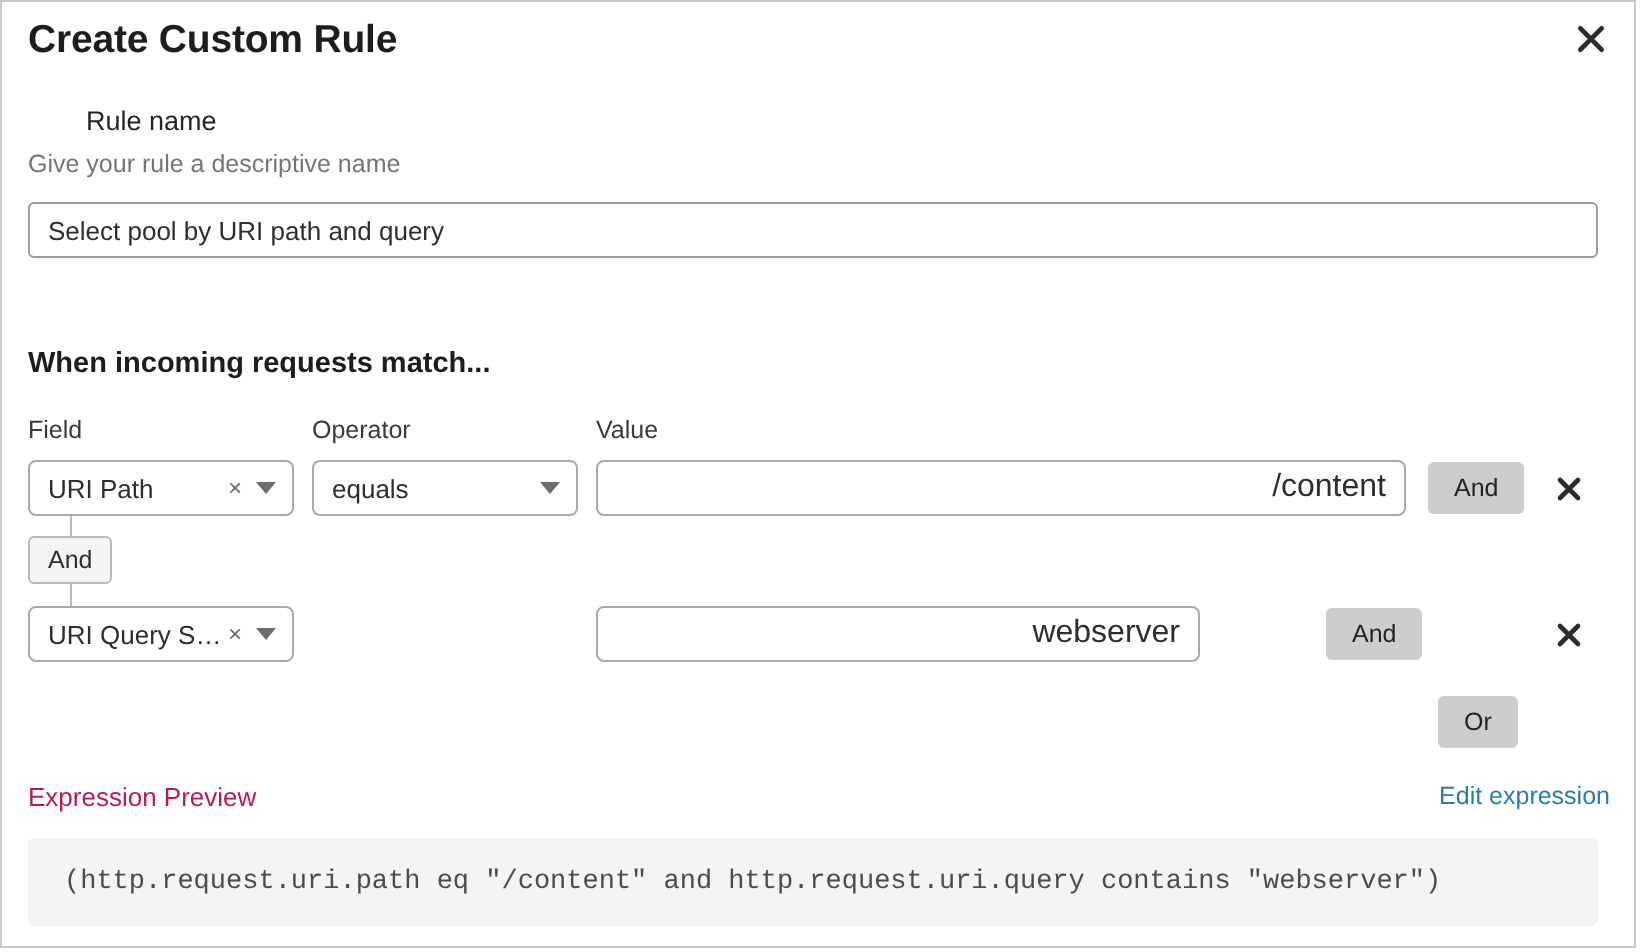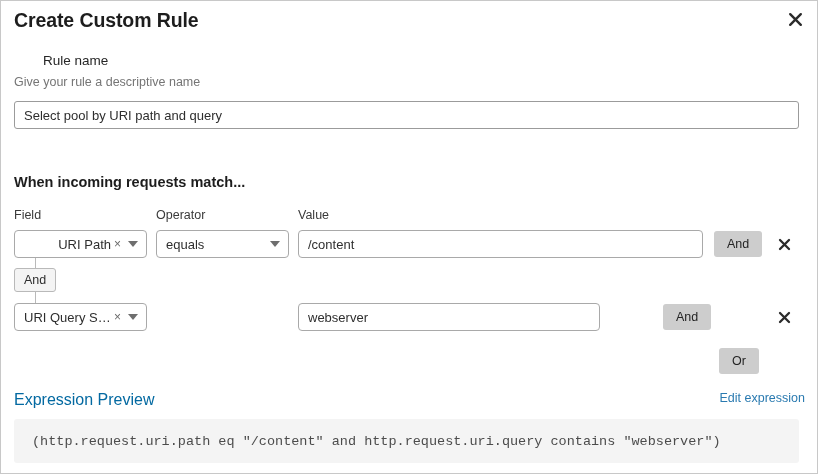--- a/index.html
+++ b/index.html
@@ -111,21 +111,21 @@
     height: 28px;
     box-sizing: border-box;
     border: 1px solid #a9a9a9;
     border-radius: 4px;
     background: #ffffff;
     display: flex;
     align-items: center;
     cursor: pointer;
     padding: 0 6px 0 9px;
   }
-  .sel-field { left: 13px; width: 133px; text-align: right; }
+  .sel-field { left: 13px; width: 133px; }
   .sel-operator { left: 155px; width: 133px; }
 
   .sel-text {
     flex: 1 1 auto;
     font-size: 13px;
     color: #2e2e2e;
     white-space: nowrap;
     overflow: hidden;
     text-overflow: ellipsis;
   }
@@ -150,24 +150,25 @@
 
   .val-input {
     position: absolute;
     left: 297px;
     height: 28px;
     box-sizing: border-box;
     border: 1px solid #a9a9a9;
     border-radius: 4px;
     background: #fff;
     font-family: "Liberation Sans", sans-serif;
-    font-size: 13px;
+    font-size: 16px;
     color: #2e2e2e;
     padding: 0 9px;
     outline: none;
+    text-align: right;
   }
   .val-1 { width: 405px; }
   .val-2 { width: 302px; }
 
   .logic-btn {
     position: absolute;
     height: 26px;
     top: 1px;
     box-sizing: border-box;
     background: #cdcdcd;
@@ -224,22 +225,22 @@
     font-size: 12.5px;
     color: #2e2e2e;
     cursor: pointer;
   }
 
   
   .expr-label {
     position: absolute;
     left: 13px;
     top: 390px;
-    font-size: 16px;
-    color: #0369a1;
+    font-size: 13px;
+    color: #be185d;
   }
   .edit-expr-link {
     position: absolute;
     right: 12px;
     top: 390px;
     font-size: 12.5px;
     color: #2a7ab0;
     text-decoration: none;
     cursor: pointer;
   }

